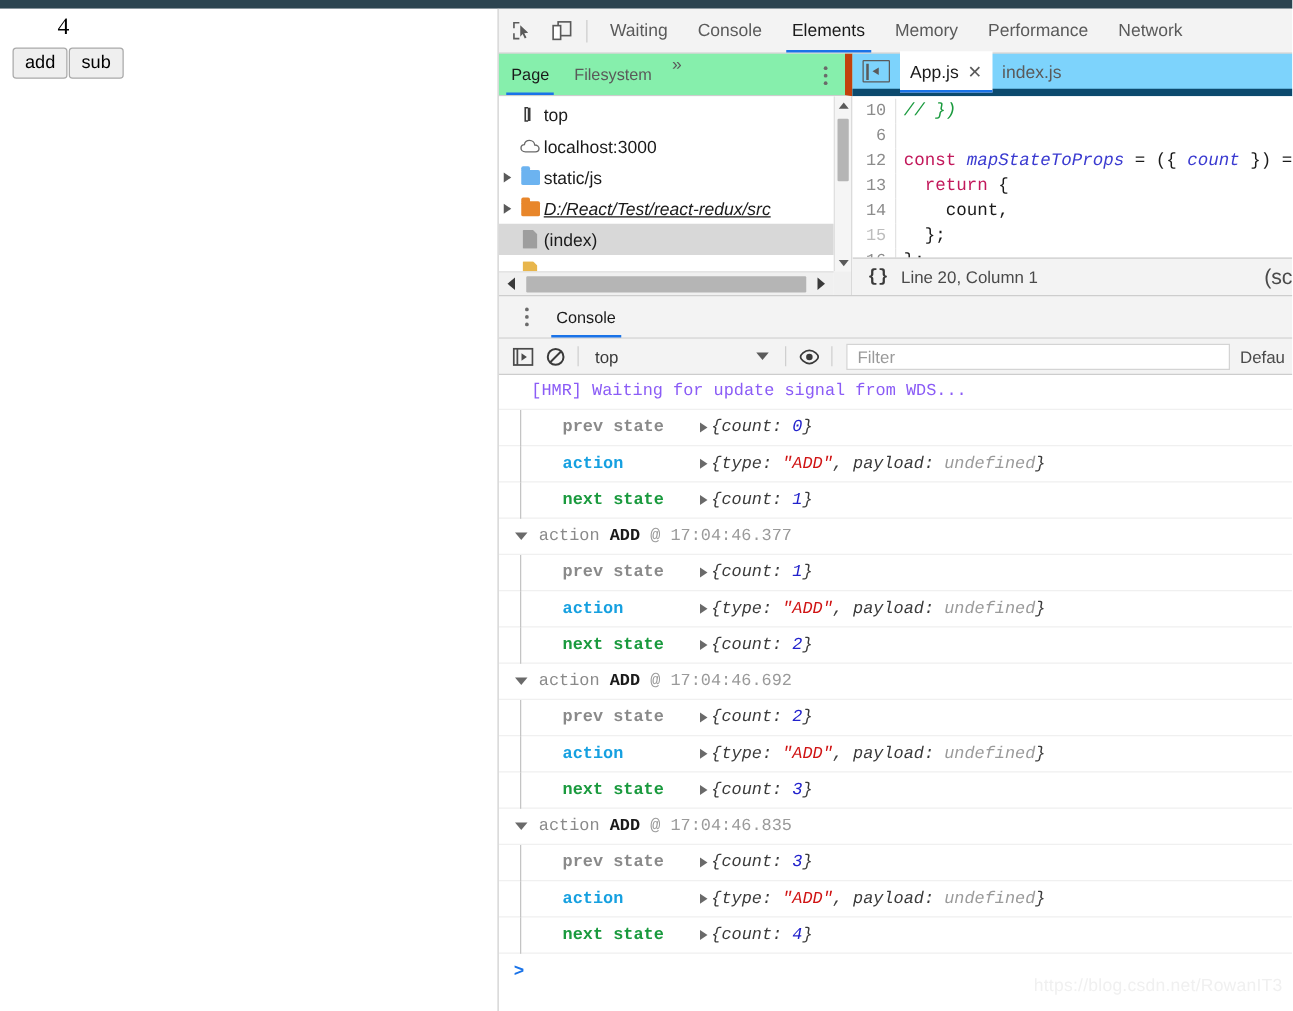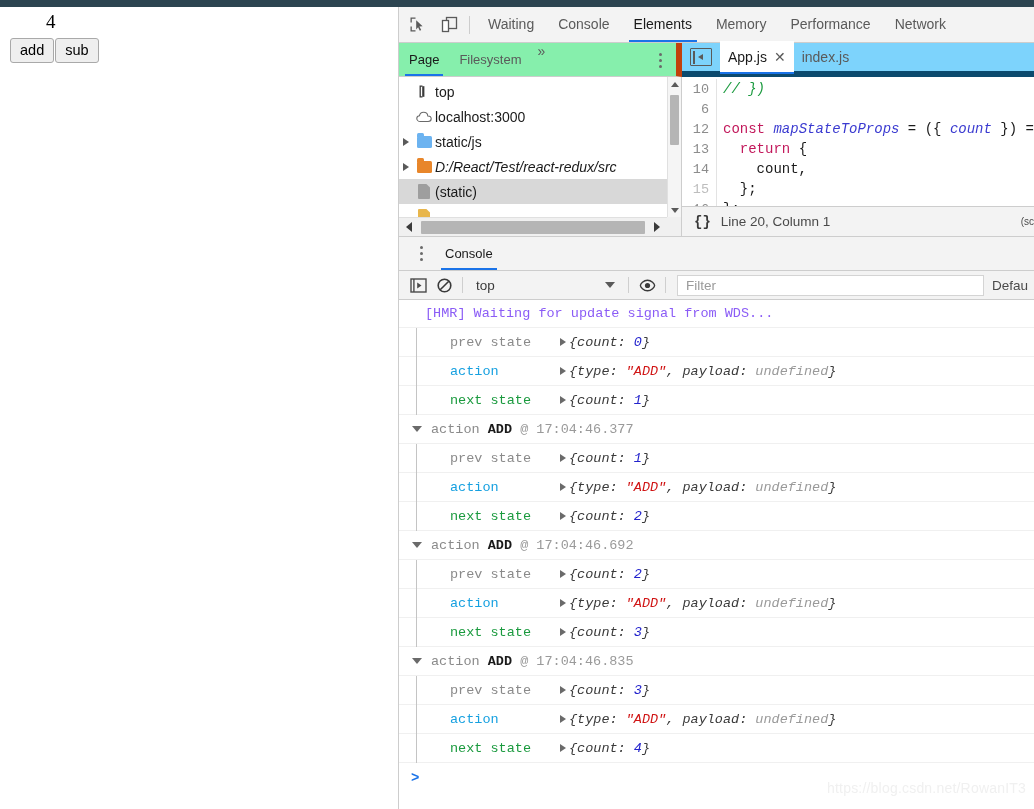--- a/index.html
+++ b/index.html
@@ -146,21 +146,21 @@
   .tree-item.selected { background: #d8d8d8; }
   .tw {
     width: 14px; flex: none; display: flex; align-items: center; justify-content: center;
   }
   .tw.closed::before {
     content: ""; width: 0; height: 0;
     border-top: 4.5px solid transparent; border-bottom: 4.5px solid transparent;
     border-left: 6px solid #5a5a5a;
   }
   .tree-ico { width: 22px; flex: none; display: flex; align-items: center; justify-content: center; }
-  .tree-label.italic { font-style: italic; }
+  .tree-label.italic { font-style: italic; text-decoration: underline; }
   .ico-folder { width: 15px; height: 12px; border-radius: 1.5px; position: relative; }
   .ico-folder::before {
     content: ""; position: absolute; left: 0; top: -3px; width: 7px; height: 4px;
     border-radius: 1.5px 1.5px 0 0; background: inherit;
   }
   .ico-doc {
     width: 12px; height: 15px; position: relative;
     background: #9e9e9e; border-radius: 1px;
     clip-path: polygon(0 0, 70% 0, 100% 24%, 100% 100%, 0 100%);
   }
@@ -224,21 +224,21 @@
   .tk-var { color: #3a3ad0; font-style: italic; }
   .tk-plain { color: #1a1a1a; }
 
   .editor-status {
     position: absolute; left: 0; right: 0; bottom: 0; height: 30px;
     background: #f3f3f3; border-top: 1px solid #cdcdcd;
     display: flex; align-items: center; font-family: "Liberation Sans", sans-serif;
   }
   .braces { font-family: "Liberation Mono", monospace; font-size: 14px; font-weight: bold; color: #3a3a3a; padding: 0 10px 0 12px; cursor: default; }
   .status-pos { font-size: 13.5px; color: #4a4a4a; }
-  .status-right { position: absolute; right: 0; font-size: 10px; color: #4a4a4a; white-space: nowrap; }
+  .status-right { position: absolute; right: 0; font-size: 17px; color: #4a4a4a; white-space: nowrap; }
 
   
   .console-tabbar {
     position: relative; height: 35px; width: 100%;
     background: #f3f3f3; border-bottom: 1px solid #cdcdcd;
     border-top: 1px solid #cdcdcd;
     display: flex; align-items: center;
   }
   .kebab2 {
     width: 16px; height: 20px; margin-left: 14px;
@@ -284,21 +284,21 @@
     border-left: 5px solid transparent; border-right: 5px solid transparent;
     border-top: 6px solid #6a6a6a;
   }
   .grp-title { color: #8a8a8a; padding-left: 6px; }
   .grp-title b { color: #1a1a1a; font-weight: bold; }
   .grp-title .at { color: #9a9a9a; }
   .grp-title .ts { color: #9a9a9a; }
 
   .c-child { position: relative; display: flex; align-items: center; height: 29px; border-bottom: 1px solid #f0f0f0; padding-left: 10px; white-space: nowrap; }
   .guide { width: 1px; height: 29px; background: #c4c4c4; margin-left: 7px; flex: none; }
-  .lbl { padding-left: 33px; font-weight: normal; flex: none; }
+  .lbl { padding-left: 33px; font-weight: bold; flex: none; }
   .lbl.prev { color: #8a8a8a; }
   .lbl.act  { color: #16a0e0; }
   .lbl.next { color: #1a9a3e; }
   .lbl.w1 { width: 143px; }
   .obj-arrow { flex: none; display: flex; align-items: center; margin-right: 3px; }
   .obj-arrow::before {
     content: ""; width: 0; height: 0;
     border-top: 4.5px solid transparent; border-bottom: 4.5px solid transparent;
     border-left: 6px solid #6a6a6a;
   }
@@ -422,21 +422,21 @@
               <span class="ico-folder" style="background:#e8862a"></span>
             </span>
             <span class="tree-label italic">D:/React/Test/react-redux/src</span>
           </div>
 
           <div class="tree-item selected">
             <span class="tw"></span>
             <span class="tree-ico">
               <span class="ico-doc"></span>
             </span>
-            <span class="tree-label">(static)</span>
+            <span class="tree-label">(index)</span>
           </div>
 
           <div class="tree-item">
             <span class="tw"></span>
             <span class="tree-ico">
               <span class="ico-doc yellow"></span>
             </span>
           </div>
         </div>
 

